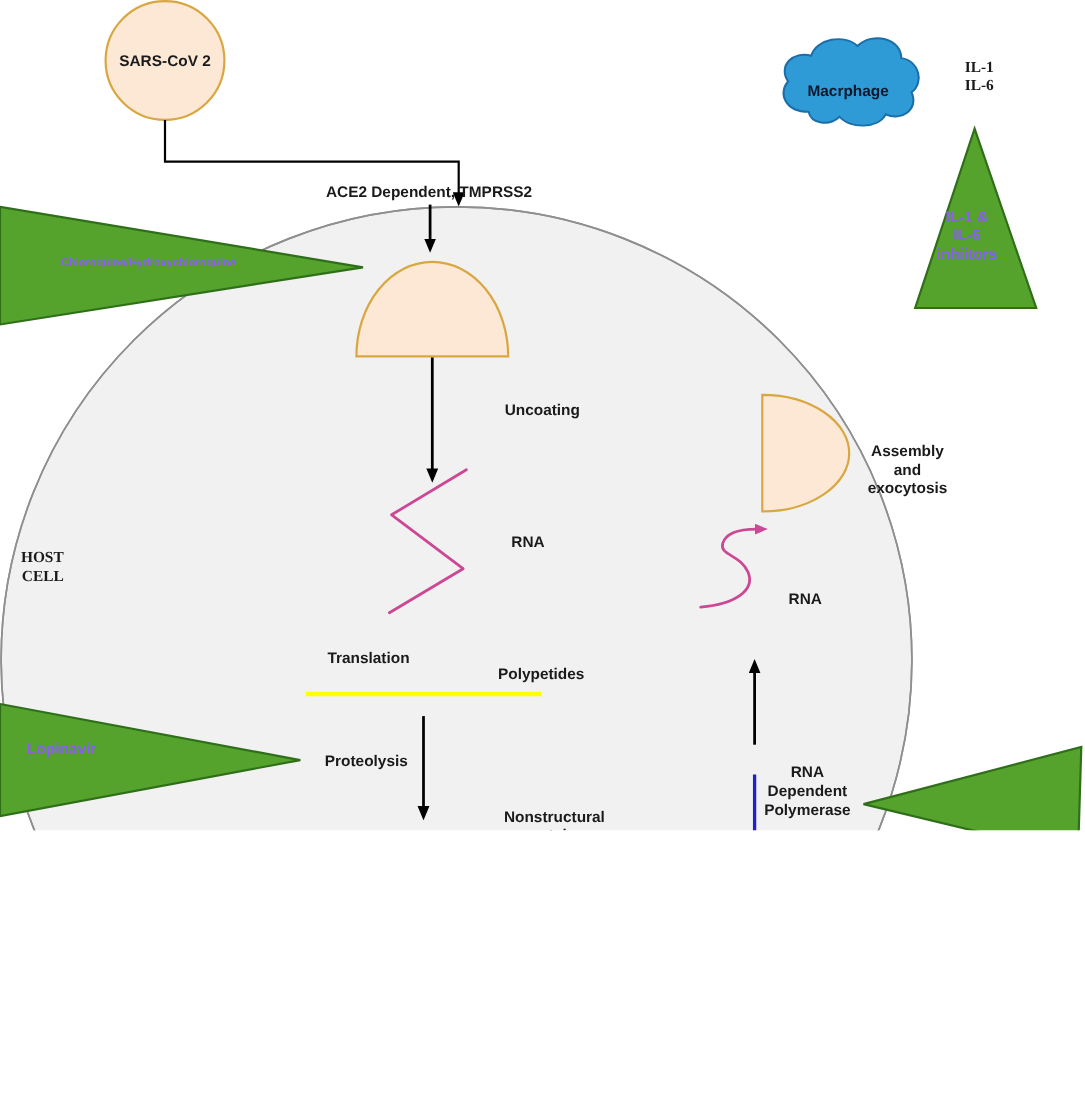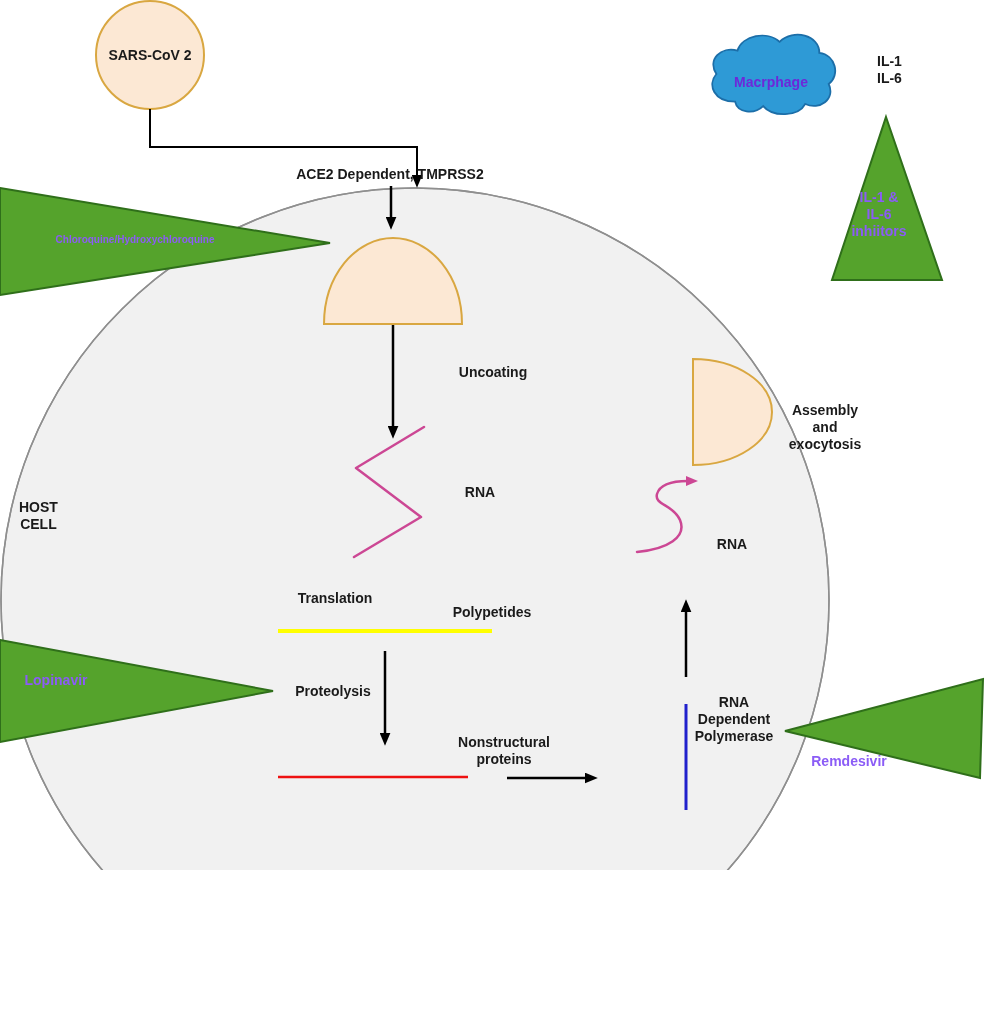--- a/index.html
+++ b/index.html
@@ -1,36 +1,36 @@
 <!DOCTYPE html>
 <html><head>
 <meta charset="utf-8">
 <style>
   html,body { margin:0; padding:0; background:#ffffff; }
   #canvas {
-    position:relative; width:986px; height:870px;
+    position:relative; width:986px; height:755px;
     background:#ffffff; overflow:hidden;
     font-family:"Liberation Sans", sans-serif;
   }
   #shapes { position:absolute; left:0; top:0; }
   .lbl {
     position:absolute;
     font-family:"Liberation Sans", sans-serif;
     font-weight:700;
     font-size:14px;
     line-height:18px;
     color:#1a1a1a;
     white-space:pre-line;
     text-align:center;
     transform:translate(-50%,-50%);
   }
-  .lbl.leftalign { transform:none; text-align:center; }
+  .lbl.leftalign { transform:none; text-align:right;font-family:Liberation Serif, serif; }
   .lbl.tight { line-height:17px; }
   .drug-t  { color:#8b5cf6; }
-  .cloud-t { color:#6d28d9; }
+  .cloud-t { color:#0f172a; }
   .small   { font-size:10px; }
 </style>
 </head>
 <body>
 
 <div id="canvas">
 
   <svg id="shapes" width="986" height="1011" viewBox="0 0 986 1011">
     <defs>
       <marker id="mBlack" viewBox="0 0 12 10" refX="2" refY="5" markerWidth="13" markerHeight="11" orient="auto" markerUnits="userSpaceOnUse">

